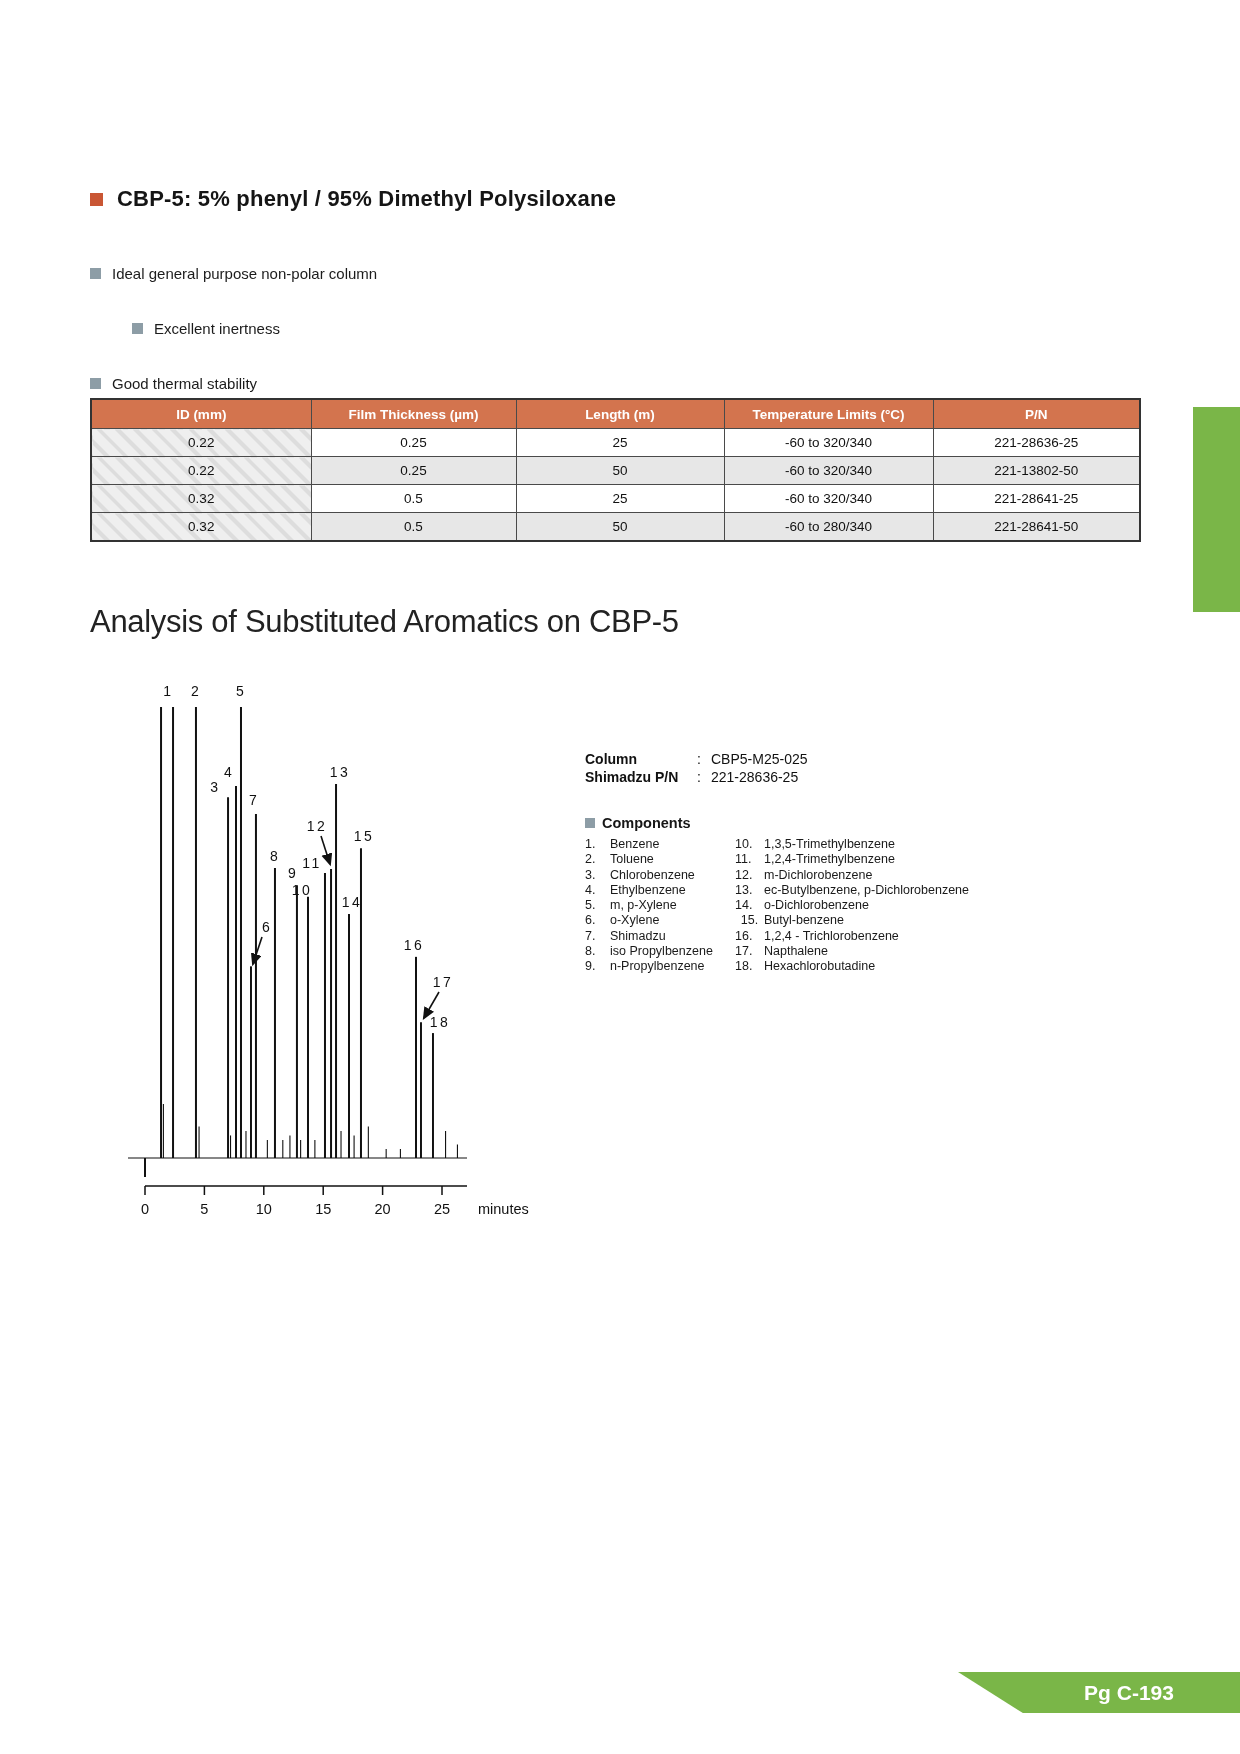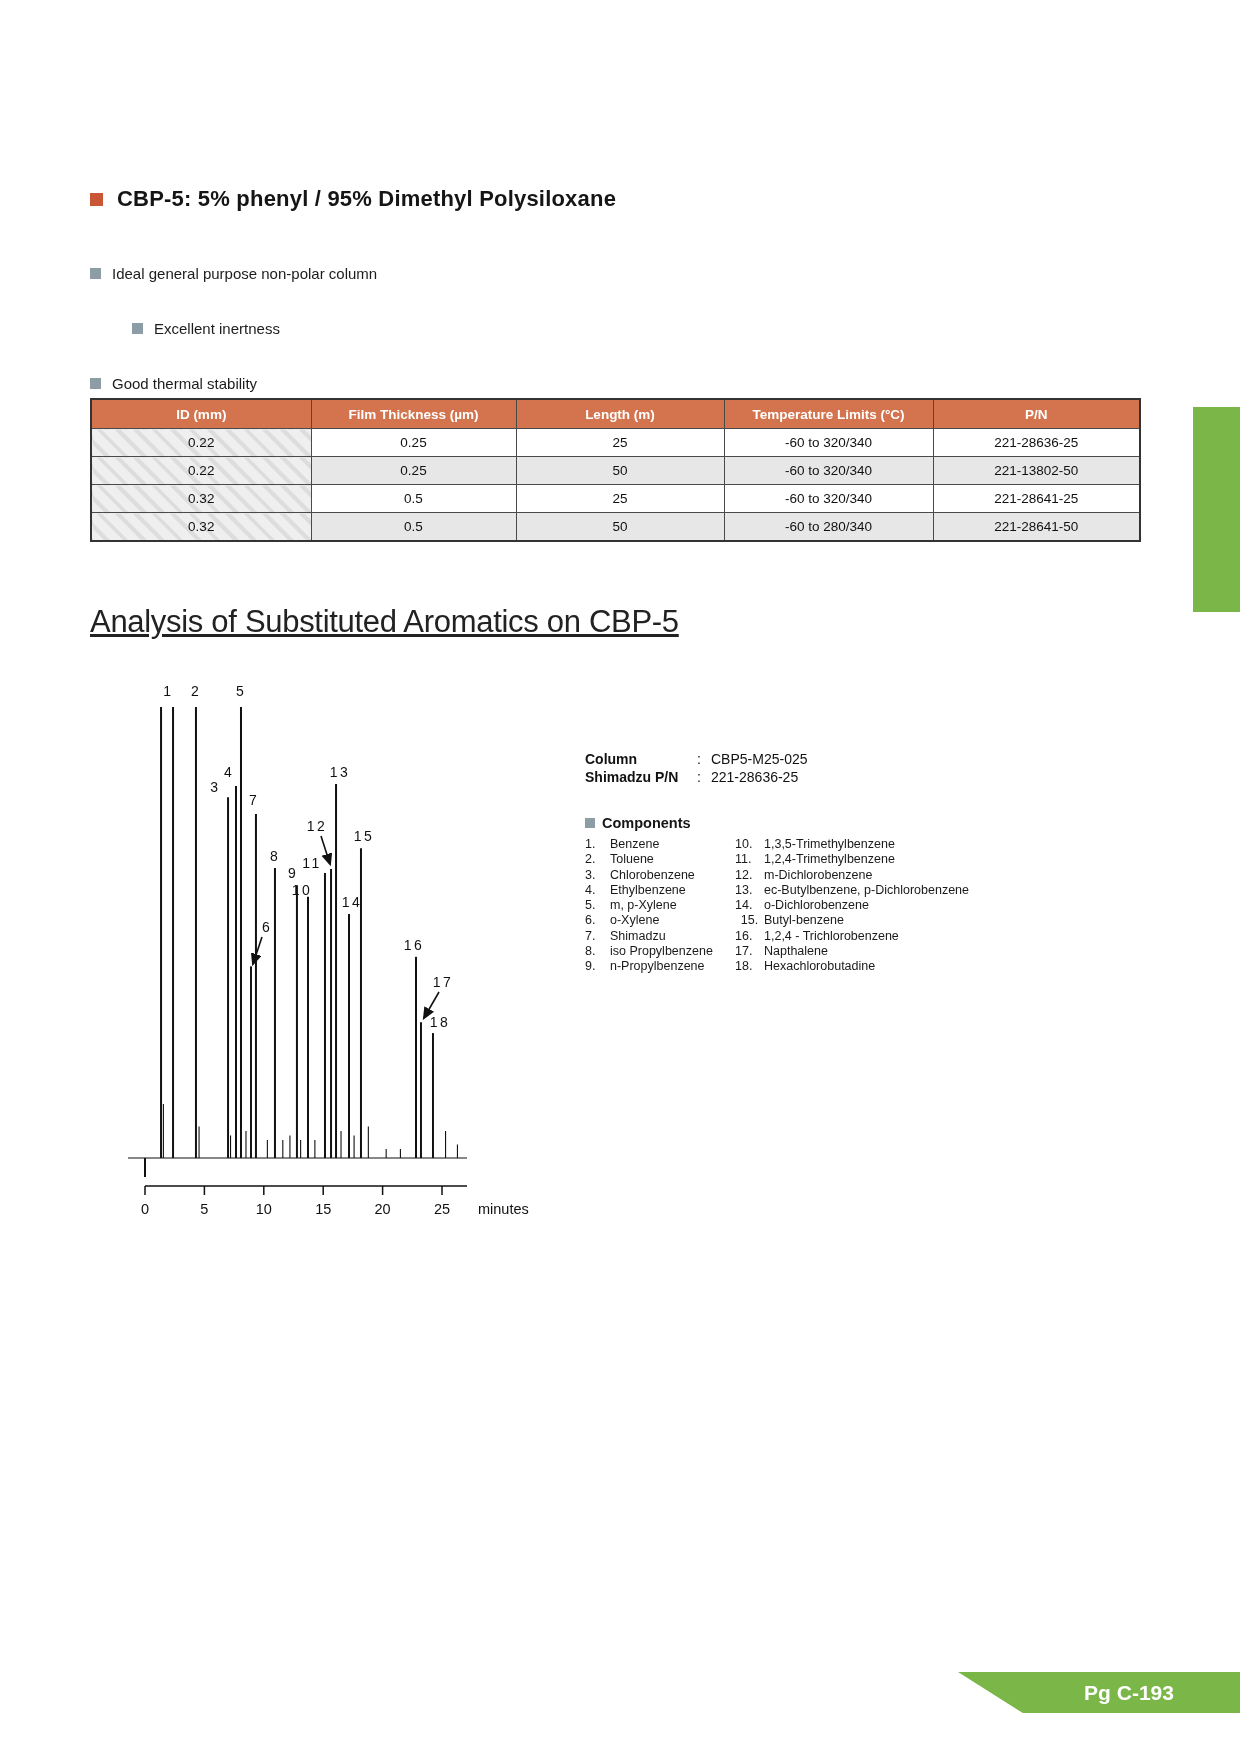--- a/index.html
+++ b/index.html
@@ -23,21 +23,21 @@
     font-size:13.5px;padding:0;height:27px;overflow:hidden;white-space:nowrap;
   }
   table.spec th{background:#d3744e;color:#ffffff;font-weight:bold;height:28px;}
   table.spec{border:2px solid #333;}
   tr.alt td{background:#e7e7e7;}
   td.hatch{
     background:repeating-linear-gradient(45deg,#efefef 0px,#efefef 9px,#dddddd 9px,#dddddd 13px) !important;
   }
 
   
-  .section-title{font-size:31px;font-weight:400;color:#222;letter-spacing:-0.3px;text-decoration:underline;}
+  .section-title{font-size:31px;font-weight:400;color:#222;letter-spacing:-0.3px;}
 
   
   .info-line{display:flex;font-size:14px;line-height:18px;}
   .info-label{font-weight:bold;width:112px;flex:0 0 auto;}
   .info-sep{width:14px;flex:0 0 auto;}
   .components-title-row{display:flex;align-items:center;}
   .components-bullet{width:10px;height:10px;background:#8d9da6;margin-right:7px;}
   .components-title{font-size:14.5px;font-weight:bold;color:#161616;}
   .comp-col{font-size:12.5px;line-height:15.3px;color:#1a1a1a;}
   .comp-row{display:flex;}

